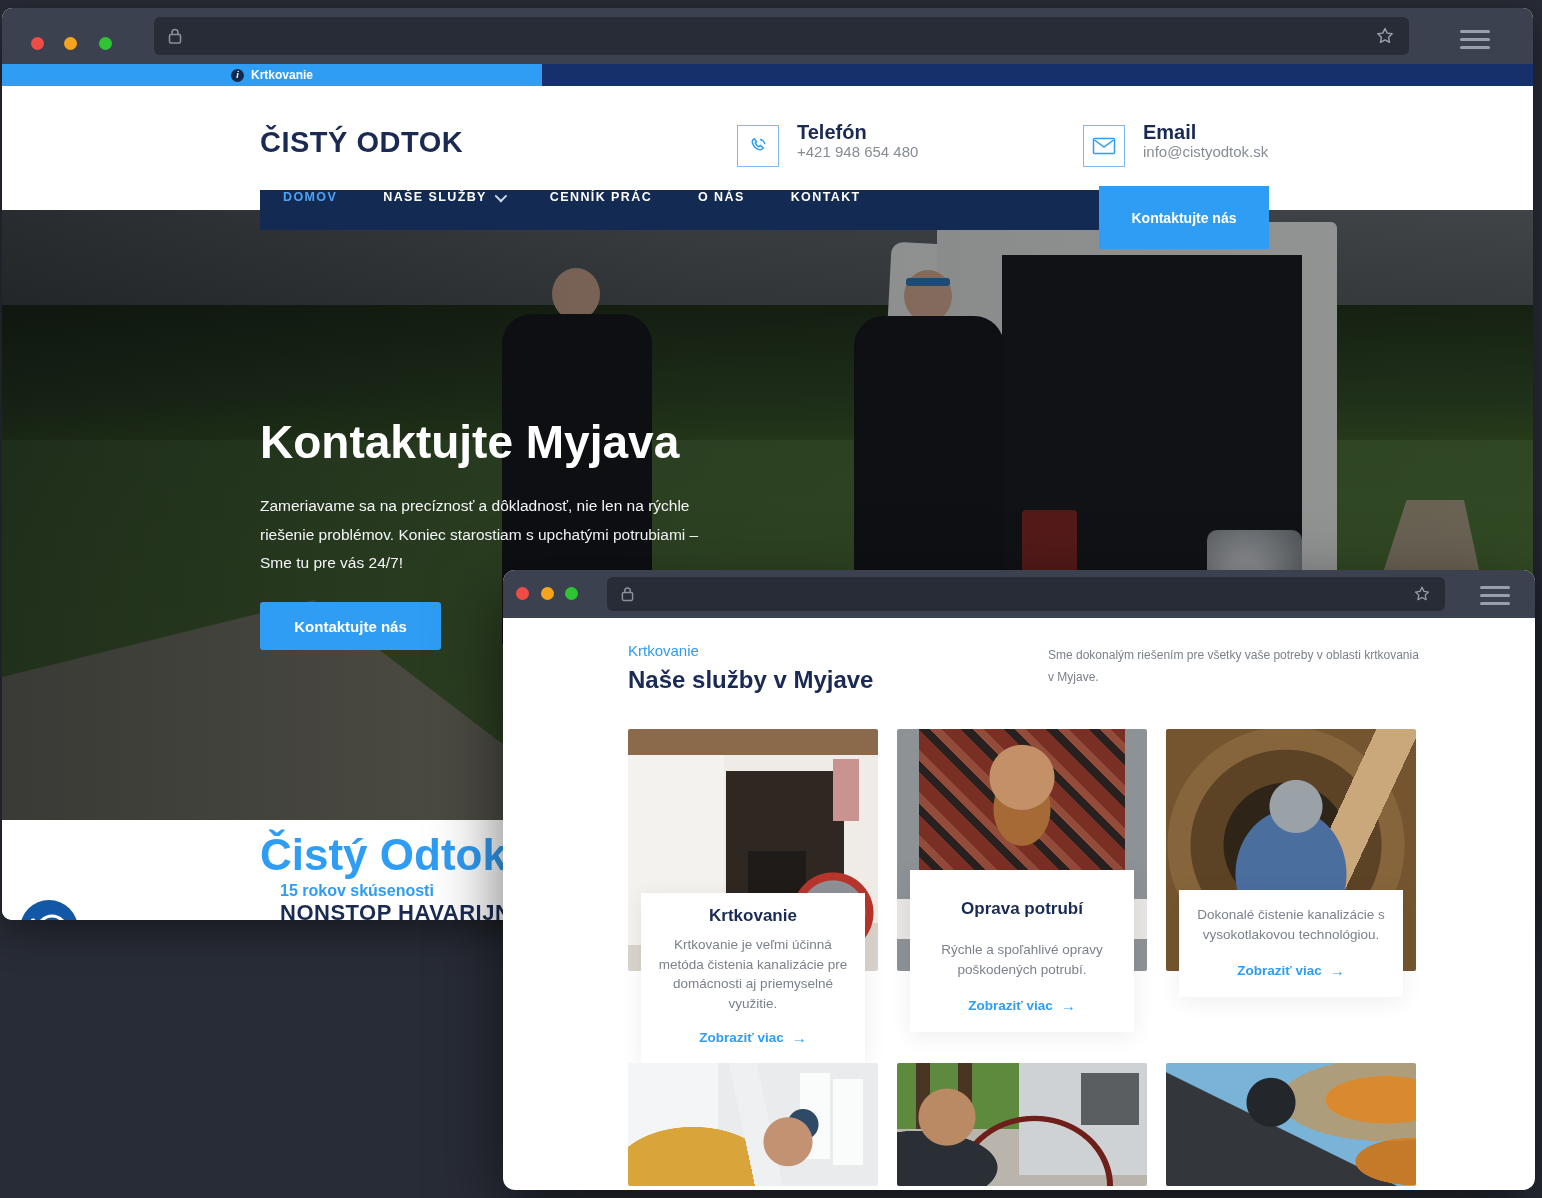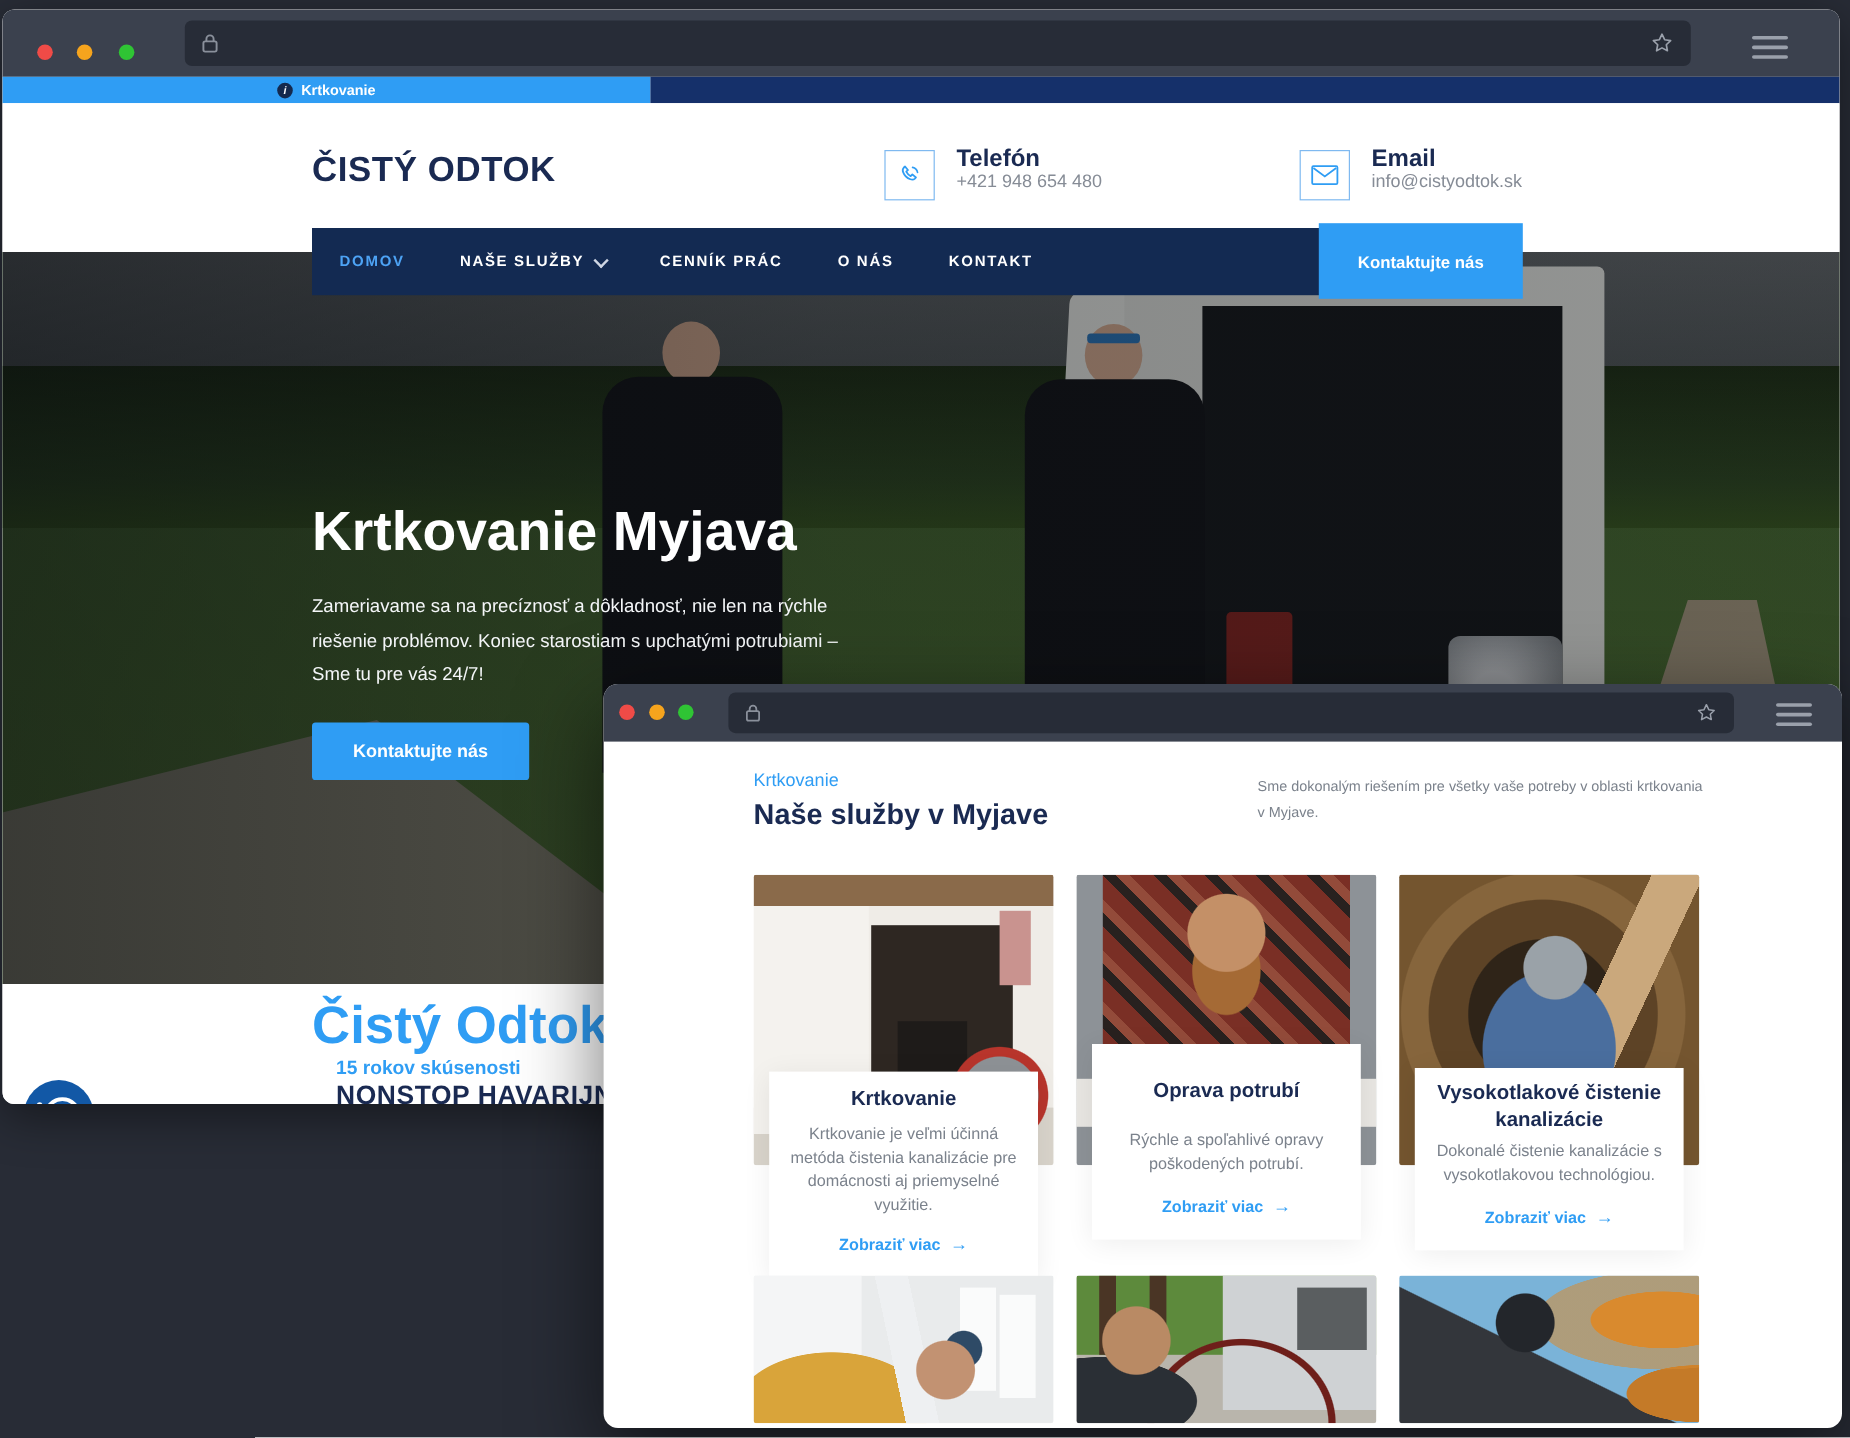--- a/index.html
+++ b/index.html
@@ -36,21 +36,21 @@
 
   .site-header{position:absolute;left:0;top:78px;width:100%;height:124px;background:#fff;}
   .logo{position:absolute;left:258px;top:40px;font-size:29px;font-weight:800;letter-spacing:.5px;color:#1a2a52;}
   .contact{position:absolute;top:39px;}
   .contact.phone{left:735px;}
   .contact.email{left:1081px;}
   .contact .ibox{position:absolute;left:0;top:0;width:40px;height:40px;border:1px solid #7fb9f0;display:flex;align-items:center;justify-content:center;background:#fff;}
   .contact .clabel{position:absolute;left:60px;top:-4px;font-size:20px;font-weight:bold;color:#1a2a52;white-space:nowrap;}
   .contact .cvalue{position:absolute;left:60px;top:18px;font-size:15px;color:#868c96;white-space:nowrap;}
 
-  .mainnav{position:absolute;left:258px;top:182px;width:840px;height:56px;background:#132a52;display:flex;align-items:center;z-index:5;}
+  .mainnav{position:absolute;left:258px;top:182px;width:840px;height:40px;background:#132a52;display:flex;align-items:flex-start;z-index:5;}
   .navitem{padding:0 23px;font-size:12.5px;font-weight:bold;letter-spacing:1.4px;color:#fff;cursor:pointer;display:flex;align-items:center;gap:8px;white-space:nowrap;}
   .navitem.active{color:#4da3f5;}
   .chev{display:inline-block;width:7px;height:7px;border-right:2px solid #cfd6e4;border-bottom:2px solid #cfd6e4;transform:rotate(45deg) translateY(-2px);}
   .nav-cta{position:absolute;left:1097px;top:178px;width:170px;height:63px;background:#2f9df4;color:#fff;font-size:14px;font-weight:bold;display:flex;align-items:center;justify-content:center;cursor:pointer;z-index:6;}
 
   
   .hero{position:absolute;left:0;top:202px;width:100%;height:610px;background:#4460332;overflow:hidden;background:linear-gradient(180deg,#3c5a2e 0%,#46662f 60%,#4c6a33 100%);}
   .hero .sky{position:absolute;left:0;top:0;width:100%;height:165px;background:linear-gradient(180deg,#5a5e61 0%,#4c5153 55%,#41493f 100%);}
   .hero .trees{position:absolute;left:0;top:95px;width:100%;height:135px;background:linear-gradient(180deg,#1d2c15 0%,#2b4220 70%,#35511f 100%);}
   .hero .road{position:absolute;left:0;bottom:0;width:600px;height:220px;background:#83806f;clip-path:polygon(0 35%,52% 0,100% 100%,0 100%);}
@@ -263,21 +263,21 @@
           <span class="head"></span>
           <span class="body"></span>
         </div>
       <div class="figure fig2">
           <span class="head"></span>
           <span class="glasses"></span>
           <span class="body"></span>
         </div>
       <div class="shade"></div>
       <div class="hero-content">
-        <h1 class="hero-title" style="margin:0;">Krtkovanie Myjava</h1>
+        <h1 class="hero-title" style="margin:0;">Kontaktujte Myjava</h1>
         <p class="hero-desc" style="margin:0;">Zameriavame sa na precíznosť a dôkladnosť, nie len na rýchle riešenie problémov. Koniec starostiam s upchatými potrubiami – Sme tu pre vás 24/7!</p>
         <div class="hero-cta">Kontaktujte nás</div>
       </div>
     </div>
 
     <div class="below">
       <div class="about-title">Čistý Odtok</div>
       <div class="about-sub">15 rokov skúsenosti</div>
       <div class="about-highlight">NONSTOP HAVARIJNA</div>
       <div class="badge">
@@ -341,21 +341,20 @@
           <div class="cdesc">Rýchle a spoľahlivé opravy poškodených potrubí.</div>
           <div class="clink">
               <span>Zobraziť viac</span>
               <span class="arrow">→</span>
             </div>
         </div>
       </div>
       <div class="card c3">
         <div class="cimg img-manhole"></div>
         <div class="overlay">
-          <div class="ctitle">Vysokotlakové čistenie kanalizácie</div>
           <div class="cdesc">Dokonalé čistenie kanalizácie s vysokotlakovou technológiou.</div>
           <div class="clink">
               <span>Zobraziť viac</span>
               <span class="arrow">→</span>
             </div>
         </div>
       </div>
     </div>
 
     <div class="bottom-row">

